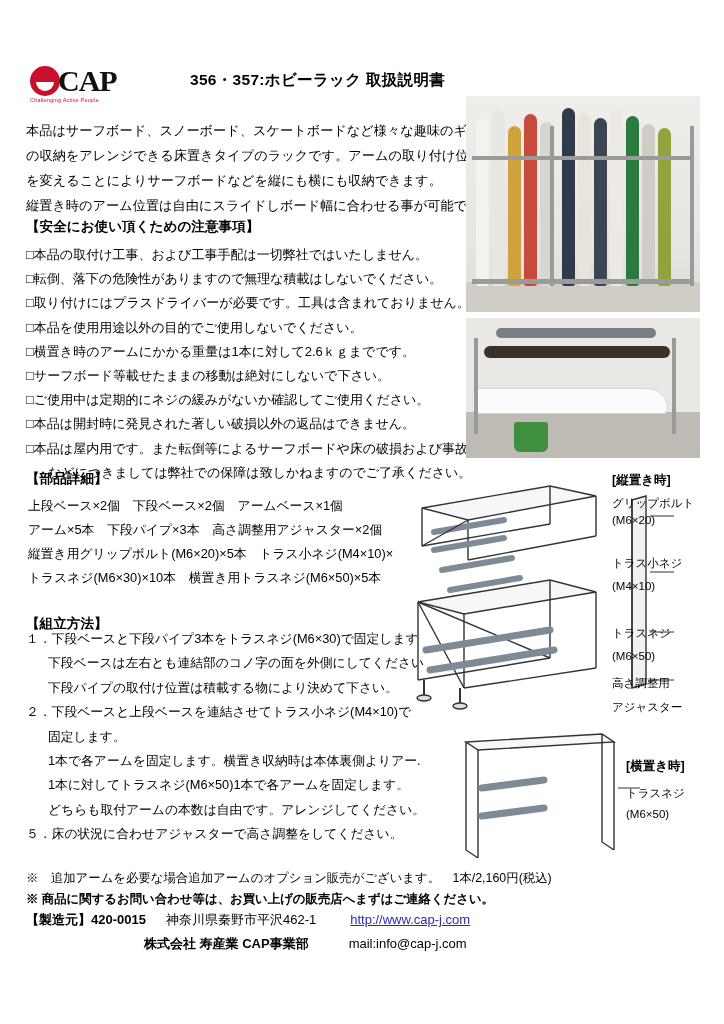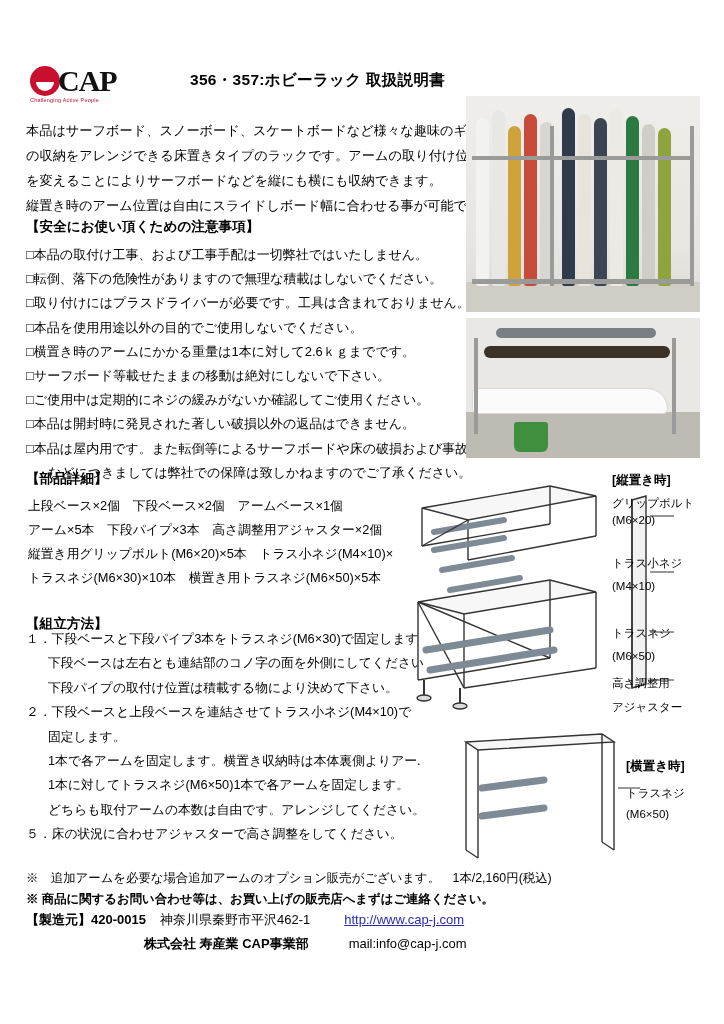--- a/index.html
+++ b/index.html
@@ -271,21 +271,21 @@
     <div>５．床の状況に合わせアジャスターで高さ調整をしてください。</div>
   </div>
 
   <div class="notes">
     <div>※　追加アームを必要な場合追加アームのオプション販売がございます。　1本/2,160円(税込)</div>
     <div class="bold">※ 商品に関するお問い合わせ等は、お買い上げの販売店へまずはご連絡ください。</div>
   </div>
 
   <div class="footer">
     <div class="row">
-      <span class="b">【製造元】</span><span class="b">420-0015</span><span style="padding-left:14px">神奈川県秦野市平沢462-1</span><span style="padding-left:34px"><a class="link" href="#">http://www.cap-j.com</a></span>
+      <span class="b">【製造元】</span><span class="b">420-0015</span><span style="padding-left:20px">神奈川県秦野市平沢462-1</span><span style="padding-left:34px"><a class="link" href="#">http://www.cap-j.com</a></span>
     </div>
     <div class="row" style="padding-left:118px;">
       <span class="b">株式会社 寿産業 CAP事業部</span><span class="ml" style="padding-left:40px">mail:info@cap-j.com</span>
     </div>
   </div>
 
   <div class="photo-rack">
     <div class="wall"></div>
     <div class="floor"></div>
 

